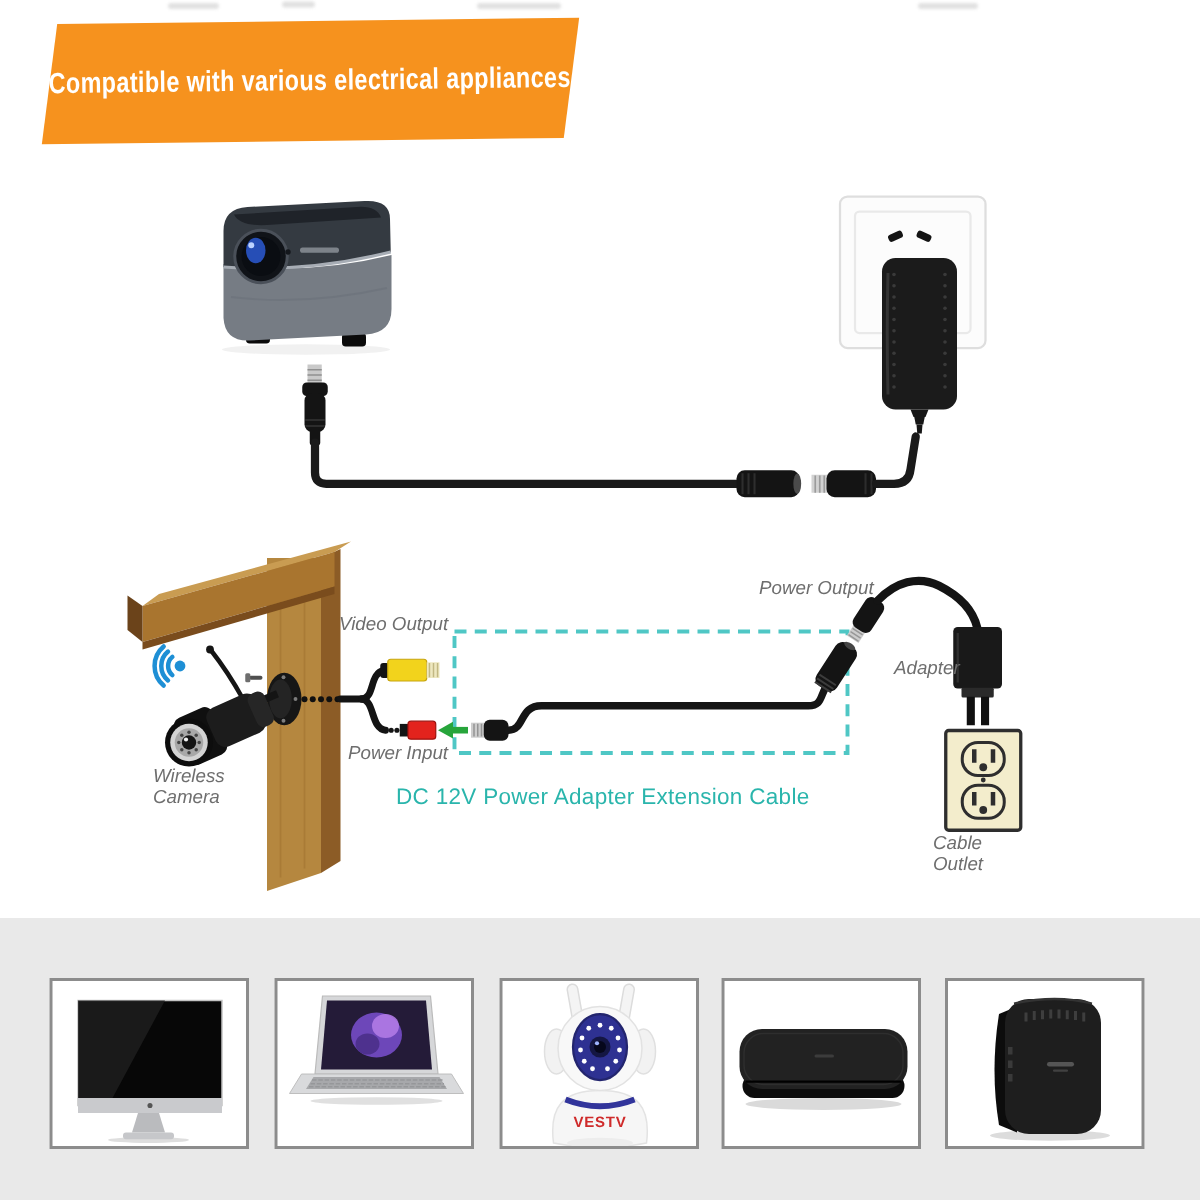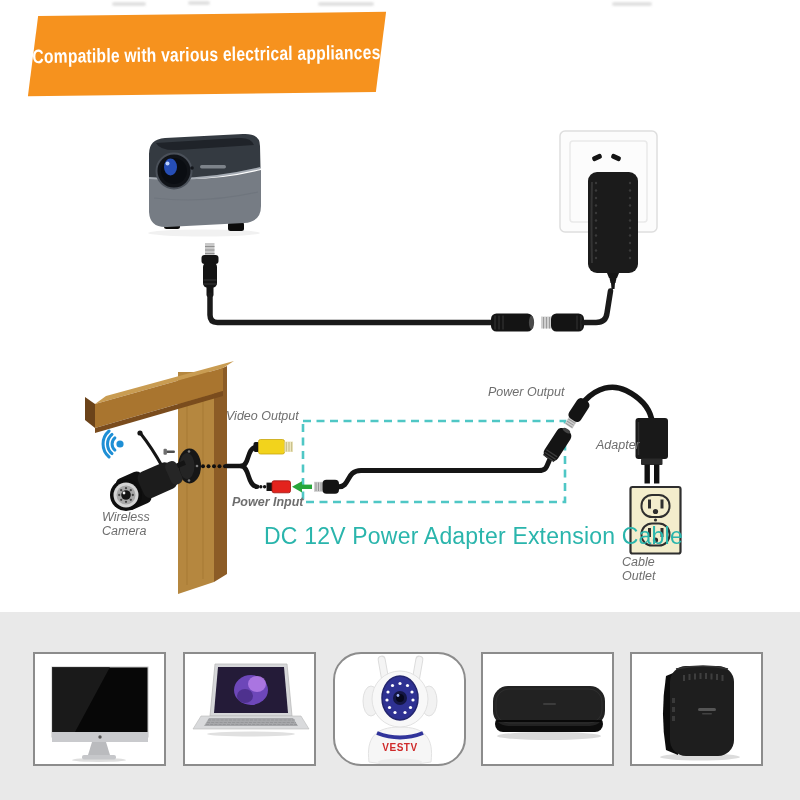--- a/index.html
+++ b/index.html
@@ -23,21 +23,21 @@
   .abs { position:absolute; }
 
   
   .lbl {
     position:absolute; font-style:italic; font-size:12.5px; color:#6e6e6e;
     white-space:nowrap; line-height:13.5px;
   }
   .lbl.center { text-align:left; white-space:normal; }
   .diagram-title {
     position:absolute; left:264px; top:523px;
-    font-size:23px; color:#2AB5AC; letter-spacing:.2px; white-space:nowrap;
+    font-size:15px; color:#2AB5AC; letter-spacing:.2px; white-space:nowrap;
   }
 
   
   .band { position:absolute; left:0; top:612px; width:800px; height:188px; background:#E9E9E9; }
   .card {
     position:absolute; top:652px; width:133px; height:114px;
     background:#ffffff; border:2px solid #8C8C8C; box-sizing:border-box;
   }
   .card svg { display:block; }
 </style>
@@ -269,22 +269,22 @@
       <circle cx="655.5" cy="511.5" r="2.6" fill="#2e2e2e"></circle>
       <rect x="641.5" y="523.5" width="28" height="22" rx="10.5" fill="#F3EDCC" stroke="#2e2e2e" stroke-width="2"></rect>
       <rect x="648" y="528" width="3" height="9" fill="#2e2e2e"></rect>
       <rect x="660.5" y="528" width="3" height="9" fill="#2e2e2e"></rect>
       <circle cx="655.5" cy="540" r="2.6" fill="#2e2e2e"></circle>
       <circle cx="655.5" cy="520" r="1.6" fill="#2e2e2e"></circle>
     </g>
   </svg>
 
   <div class="lbl" style="left:226px;top:410px;">Video Output</div>
-  <div class="lbl" style="left:232px;top:496px;font-weight:bold;">Power Input</div>
-  <div class="lbl" style="left:488px;top:386px;">Power Output</div>
+  <div class="lbl" style="left:232px;top:496px;">Power Input</div>
+  <div class="lbl" style="left:506px;top:386px;">Power Output</div>
   <div class="lbl" style="left:596px;top:439px;">Adapter</div>
   <div class="lbl center" style="left:622px;top:556px;width:66px;">Cable Outlet</div>
   <div class="lbl center" style="left:102px;top:511px;width:58px;">
     <span style="display:block">Wireless</span>
     <span style="display:block">Camera</span>
   </div>
   <div class="diagram-title">DC 12V Power Adapter Extension Cable</div>
 
   <div class="band"></div>
 
@@ -307,21 +307,21 @@
       <polygon points="33,13 99,13 103,59 29,59" fill="#241b38"></polygon>
       <ellipse cx="66" cy="36" rx="17" ry="15" fill="#7a4fd0" opacity=".85"></ellipse>
       <ellipse cx="72" cy="30" rx="9" ry="8" fill="#b07ae6" opacity=".9"></ellipse>
       <ellipse cx="60" cy="42" rx="8" ry="7" fill="#4a2f8a" opacity=".9"></ellipse>
       <polygon points="16,62 116,62 124,75 8,75" fill="#d9dadc" stroke="#b9b9b9" stroke-width="0.6"></polygon>
       <polygon points="24,64 108,64 113,72 19,72" fill="#a7a8ab"></polygon>
       <path d="M23 66 H110 M22 68.5 H111 M21 70.5 H112" stroke="#96979a" stroke-width="1" stroke-dasharray="3 1.2"></path>
     </svg>
   </div>
 
-  <div class="card" style="left:333px;border-radius:28px;">
+  <div class="card" style="left:333px;">
     <svg width="129" height="110" viewBox="0 0 129 110">
       <rect x="45" y="2" width="7" height="28" rx="3.5" fill="#f4f4f4" stroke="#dcdcdc" transform="rotate(-10 48.5 16)"></rect>
       <rect x="79" y="2" width="7" height="28" rx="3.5" fill="#f4f4f4" stroke="#dcdcdc" transform="rotate(10 82.5 16)"></rect>
       <ellipse cx="36" cy="47" rx="8" ry="15" fill="#f2f2f2" stroke="#e0e0e0"></ellipse>
       <ellipse cx="94" cy="47" rx="8" ry="15" fill="#f2f2f2" stroke="#e0e0e0"></ellipse>
       <path d="M34 108 C31 84 40 73 65 73 C90 73 99 84 96 108 Q65 114 34 108 Z" fill="#f6f6f6" stroke="#e3e3e3"></path>
       <path d="M42 79 Q65 88 88 79" stroke="#31349b" stroke-width="4" fill="none"></path>
       <circle cx="65" cy="45" r="28" fill="#f8f8f8" stroke="#e2e2e2"></circle>
       <ellipse cx="65" cy="44" rx="18" ry="22" fill="#2e3192" stroke="#23256e" stroke-width="1.5"></ellipse>
       <g fill="#ffffff">

